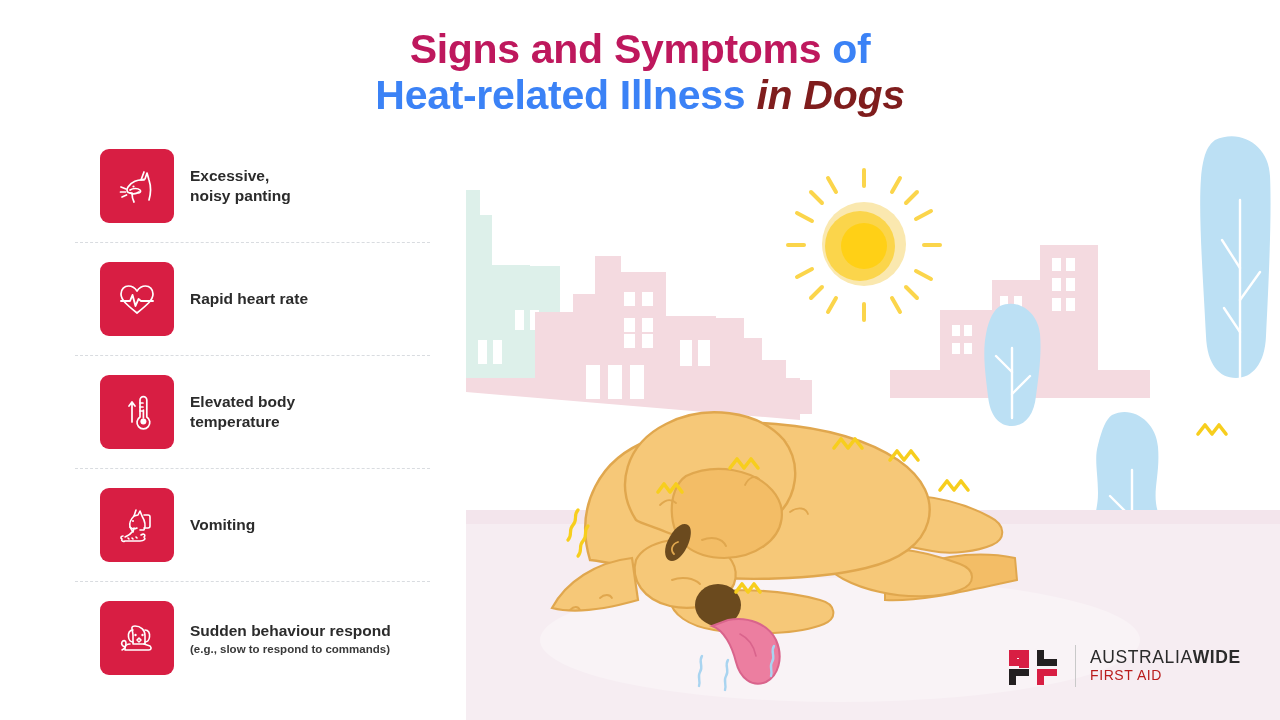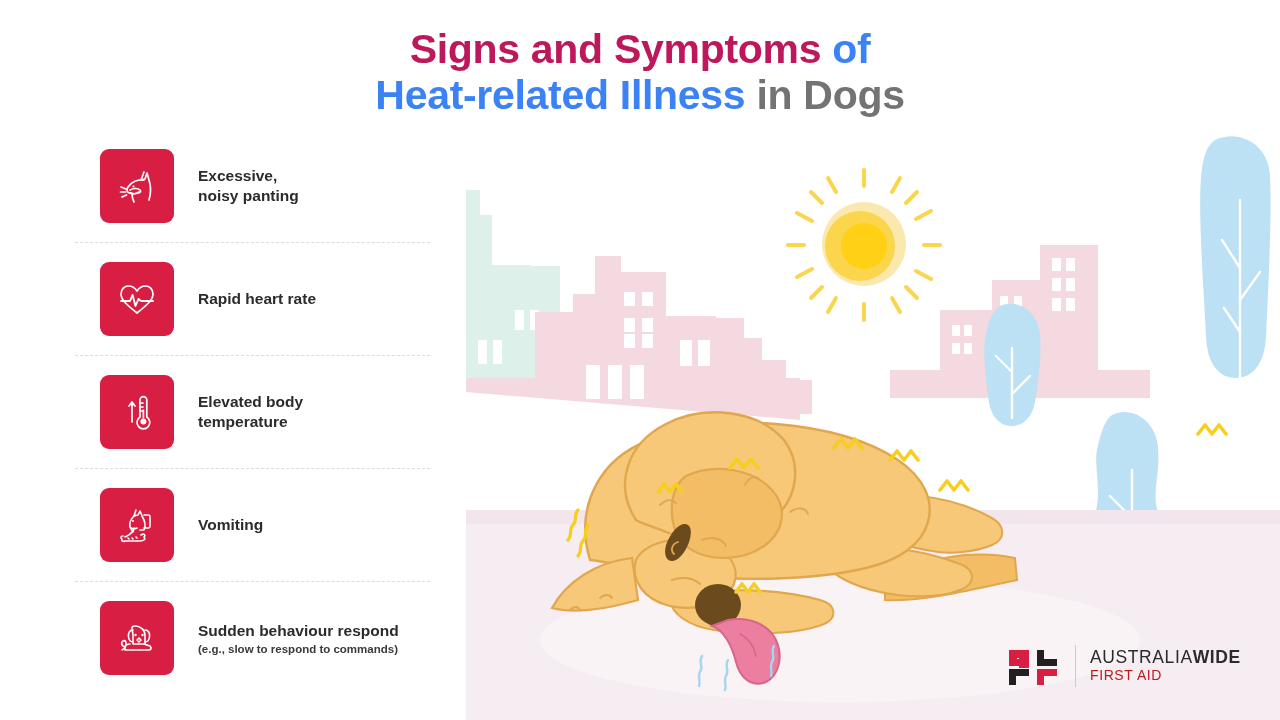--- a/index.html
+++ b/index.html
@@ -17,41 +17,41 @@
   .title-block{
     position:absolute;left:0;top:26px;width:1280px;
     text-align:center;
     line-height:1.13;
     font-weight:bold;
     letter-spacing:-0.3px;
   }
   .title-line{display:block;font-size:41px;white-space:nowrap;}
   .t-red{color:#be185d;}
   .t-dark{color:#3b82f6;}
-  .t-blue{color:#737373;}
+  .t-blue{color:#7f1d1d;font-style:italic;}
 
   
   .list{
     position:absolute;left:75px;top:130px;width:355px;
   }
   .row{
     position:relative;
     height:112px;
     display:flex;align-items:center;
   }
   .row + .row{border-top:1px dashed #D9DCE0;}
   .tile{
     width:74px;height:74px;min-width:74px;
     background:#D81E43;
     border-radius:9px;
     display:flex;align-items:center;justify-content:center;
     margin-left:25px;
   }
   .tile svg{display:block;}
-  .row-text{margin-left:24px;}
+  .row-text{margin-left:16px;}
   .row-label{
     font-size:15.5px;font-weight:bold;color:#2B2B2B;line-height:1.28;
     white-space:pre-line;
   }
   .row-sub{
     font-size:11.5px;font-weight:bold;color:#3A3A3A;
     margin-top:2px;
   }
 
   

